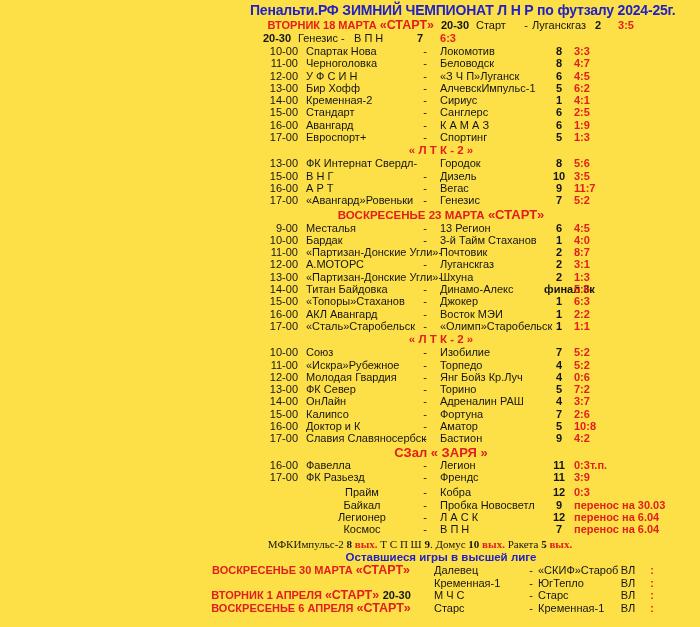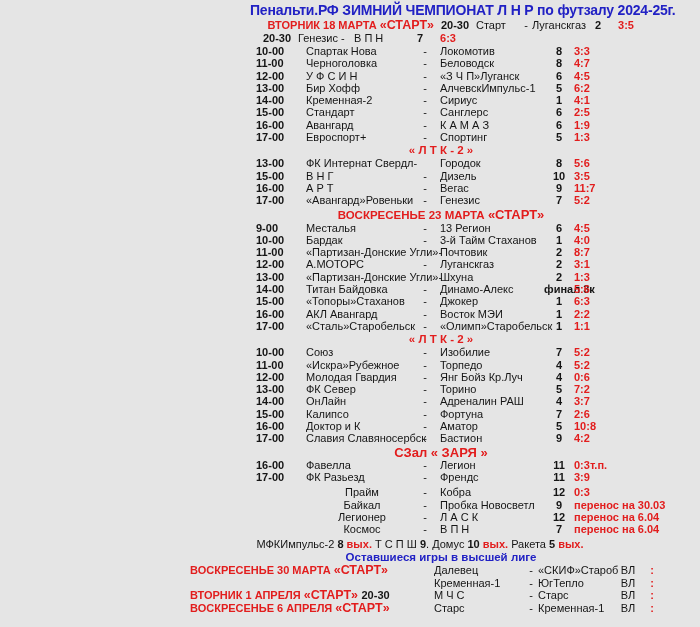--- a/index.html
+++ b/index.html
@@ -1,20 +1,20 @@
 <!DOCTYPE html>
 <html style="--red: #e21d1d; --blue: #2121c4; --ink: #151515;"><head>
 <meta charset="utf-8">
 <style>
   :root { --red:#e21d1d; --blue:#2121c4; --ink:#151515; }
   * { box-sizing:border-box; }
   html,body { margin:0; padding:0; background:#ffffff; }
   .page {
     position:relative; width:700px; height:627px; overflow:hidden;
-    background:#e5e5e5; color:var(--ink);
+    background:#fde047; color:var(--ink);
     font-family:"Liberation Sans", sans-serif; font-size:11px;
   }
   .b { font-weight:bold; }
   .red-b { color:var(--red); font-weight:bold; }
   .venue { font-size:12.5px; }
 
   .title {
     margin:2px 0 0 250px; color:var(--blue); font-weight:bold;
     font-size:14px; line-height:17px; white-space:nowrap; letter-spacing:-0.2px;
   }
@@ -33,40 +33,40 @@
   .sec-header {
     margin-left:256px; width:370px; text-align:center;
     color:var(--red); font-weight:bold; font-size:11.5px;
     line-height:13px; padding-top:1px; white-space:nowrap;
   }
   .sec-header .star { font-size:13px; }
   .sec-header.large { font-size:13px; }
 
   .mrow { display:flex; margin-left:256px; line-height:12.3px; height:12.3px; white-space:nowrap; }
   .mrow span { flex:none; overflow:visible; }
-  .mrow .time  { width:42px;  font-weight:bold; }
+  .mrow .time  { width:42px;  text-align:right; font-weight:normal; }
   .mrow .home  { width:112px; margin-left:8px; }
   .mrow .dash  { width:14px;  text-align:center; }
   .mrow .away  { width:104px; margin-left:8px; }
   .mrow .num   { width:30px;  text-align:center; font-weight:bold; }
   .mrow .score { width:72px;  text-align:left; color:var(--red); font-weight:bold; }
   .section.noheader { margin-top:3px; }
   .section.noheader .home { text-align:center; }
 
   .standings {
     margin:3px 0 0 250px; width:340px; text-align:center;
-    line-height:13px; white-space:nowrap;
+    line-height:13px; white-space:nowrap;font-family:Liberation Serif, serif;
   }
   .remaining-title {
     margin-left:256px; width:370px; text-align:center;
     color:var(--blue); font-weight:bold; font-size:11.5px; line-height:13px;
   }
   .remrow { display:flex; margin-left:190px; line-height:12.4px; height:12.4px; white-space:nowrap; align-items:baseline; }
   .remrow span { flex:none; }
-  .remrow .lbl   { width:242px; text-align:left; }
+  .remrow .lbl   { width:242px; text-align:center; }
   .remrow .home  { width:92px;  padding-left:2px; }
   .remrow .dash  { width:14px;  text-align:center; }
   .remrow .away  { width:76px;  }
   .remrow .vl    { width:28px;  text-align:center; font-weight:normal; }
   .remrow .colon { width:20px;  text-align:center; color:var(--red); font-weight:bold; }
 </style>
 </head>
 <body>
 
 <div class="page">

